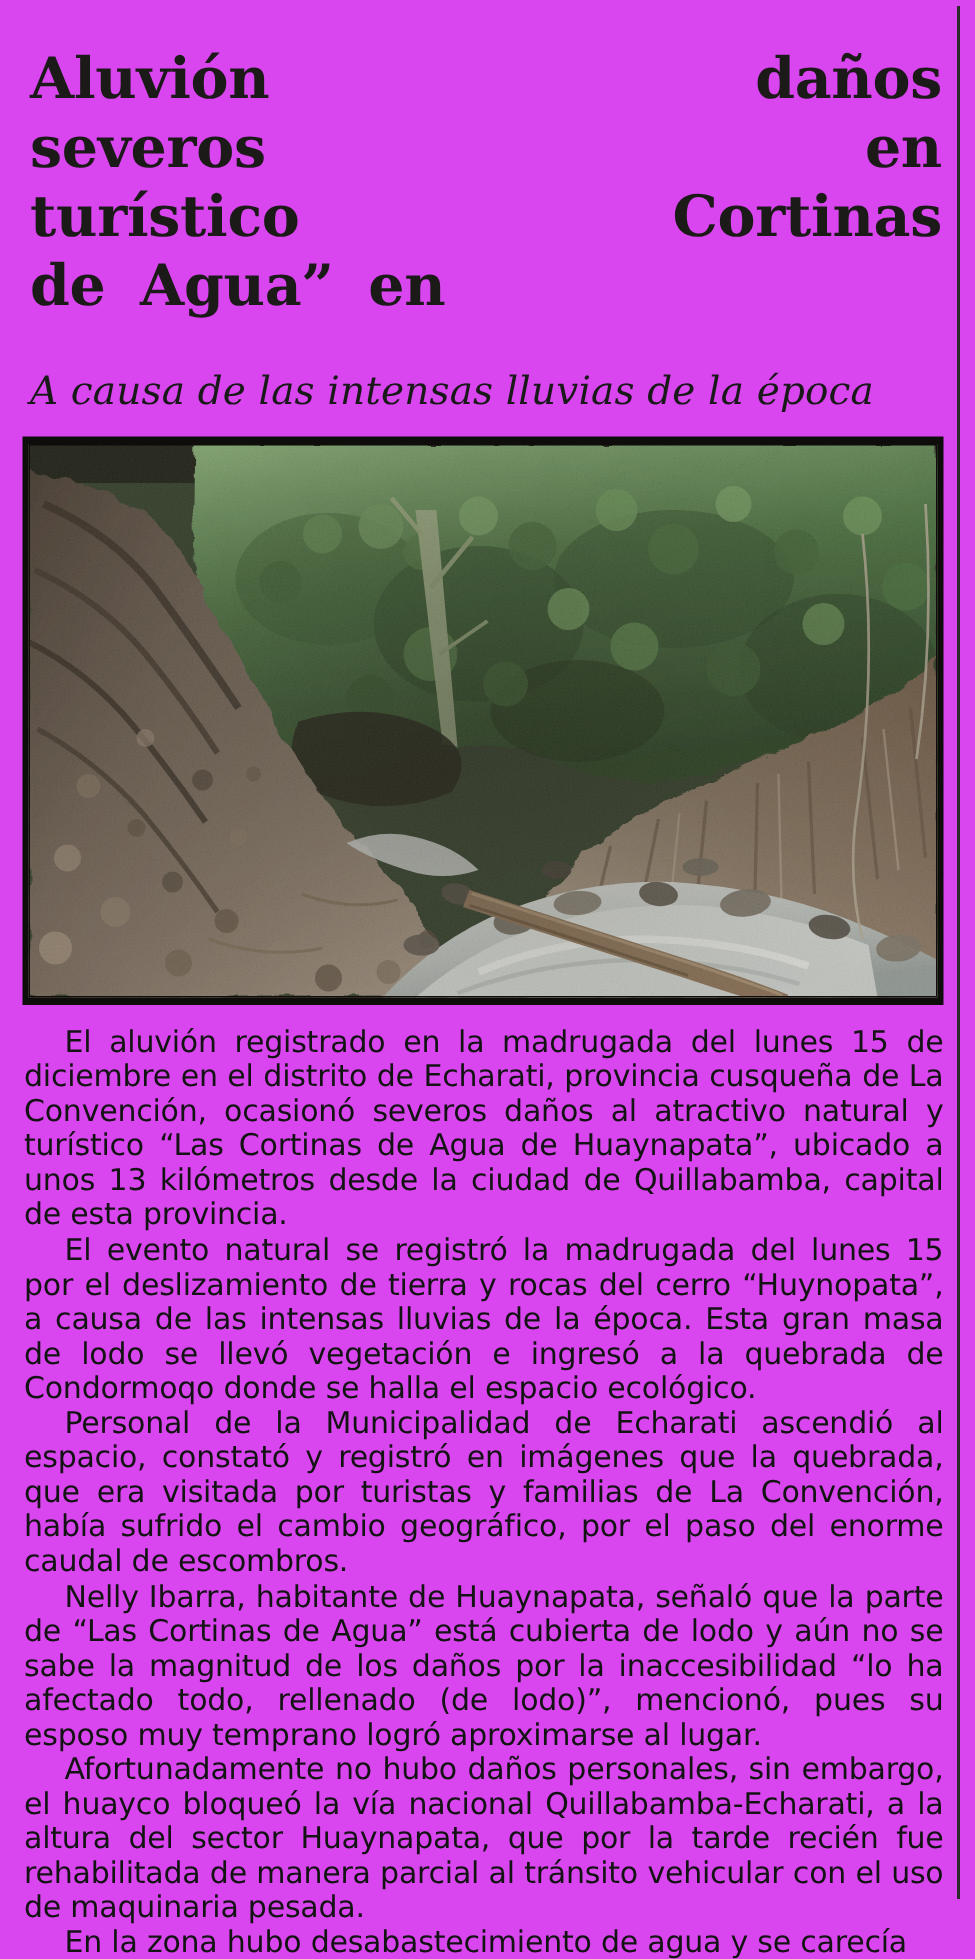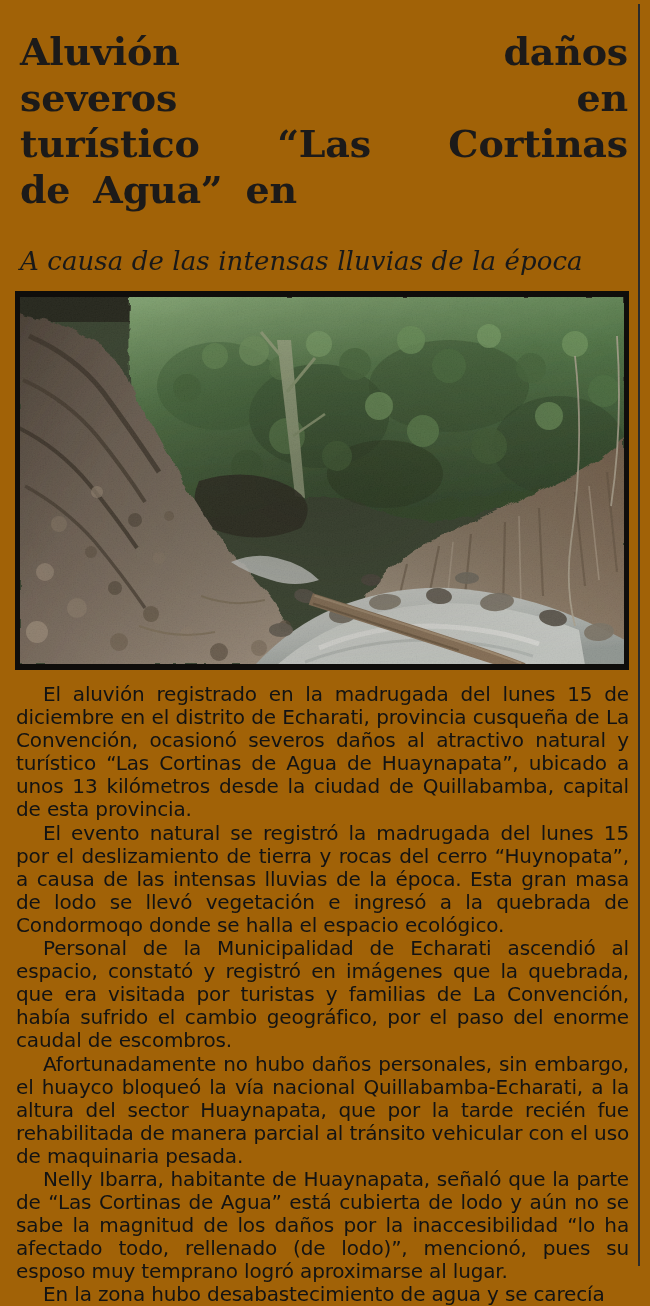--- a/index.html
+++ b/index.html
@@ -14,21 +14,21 @@
     overflow: hidden;
     font-family: "Liberation Sans", sans-serif;
     color: #1a1a1a;
     -webkit-font-smoothing: antialiased;
   }
 
   
   #page {
     position: absolute;
     inset: 0;
-    background: #a16207;
+    background: #d946ef;
   }
 
   
   #column-rule {
     position: absolute;
     left: 638px;
     top: 4px;
     width: 2px;
     height: 1262px;
     background: #2b2b2b;
@@ -132,21 +132,20 @@
       <div class="hl-line justify">
         <span class="w">Aluvión</span>
         <span class="w">daños</span>
       </div>
       <div class="hl-line justify">
         <span class="w">severos</span>
         <span class="w">en</span>
       </div>
       <div class="hl-line justify">
         <span class="w">turístico</span>
-        <span class="w">“Las</span>
         <span class="w">Cortinas</span>
       </div>
       <div class="hl-line ragged">
         <span class="w">de</span>
         <span class="w">Agua”</span>
         <span class="w">en</span>
       </div>
     </h1>
 
   <div id="deck">A causa de las intensas lluvias de la época</div>
@@ -326,18 +325,18 @@
         <rect x="0" y="0" width="606" height="369" filter="url(#grain)" fill="#8c8274" opacity="0.22"></rect>
         <rect x="0" y="0" width="606" height="369" fill="none" stroke="#0f0d0b" stroke-width="2"></rect>
       </svg>
     </div>
   </figure>
 
   <div id="body-copy">
       <p>El aluvión registrado en la madrugada del lunes 15 de diciembre en el distrito de Echarati, provincia cusqueña de La Convención, ocasionó severos daños al atractivo natural y turístico “Las Cortinas de Agua de Huaynapata”, ubicado a unos 13 kilómetros desde la ciudad de Quillabamba, capital de esta provincia.</p>
       <p>El evento natural se registró la madrugada del lunes 15 por el deslizamiento de tierra y rocas del cerro “Huynopata”, a causa de las intensas lluvias de la época. Esta gran masa de lodo se llevó vegetación e ingresó a la quebrada de Condormoqo donde se halla el espacio ecológico.</p>
       <p>Personal de la Municipalidad de Echarati ascendió al espacio, constató y registró en imágenes que la quebrada, que era visitada por turistas y familias de La Convención, había sufrido el cambio geográfico, por el paso del enorme caudal de escombros.</p>
+      <p>Nelly Ibarra, habitante de Huaynapata, señaló que la parte de “Las Cortinas de Agua” está cubierta de lodo y aún no se sabe la magnitud de los daños por la inaccesibilidad “lo ha afectado todo, rellenado (de lodo)”, mencionó, pues su esposo muy temprano logró aproximarse al lugar.</p>
       <p>Afortunadamente no hubo daños personales, sin embargo, el huayco bloqueó la vía nacional Quillabamba-Echarati, a la altura del sector Huaynapata, que por la tarde recién fue rehabilitada de manera parcial al tránsito vehicular con el uso de maquinaria pesada.</p>
-      <p>Nelly Ibarra, habitante de Huaynapata, señaló que la parte de “Las Cortinas de Agua” está cubierta de lodo y aún no se sabe la magnitud de los daños por la inaccesibilidad “lo ha afectado todo, rellenado (de lodo)”, mencionó, pues su esposo muy temprano logró aproximarse al lugar.</p>
       <p class="last">En la zona hubo desabastecimiento de agua y se carecía de energía eléctrica debido a captaciones afectadas y un poste de energía eléctrica que fue derribado. La Municipalidad de Echarati confirmó la dotación del líquido elemento en tanques de agua.</p>
     </div>
 
 </div>
 
 </body></html>

